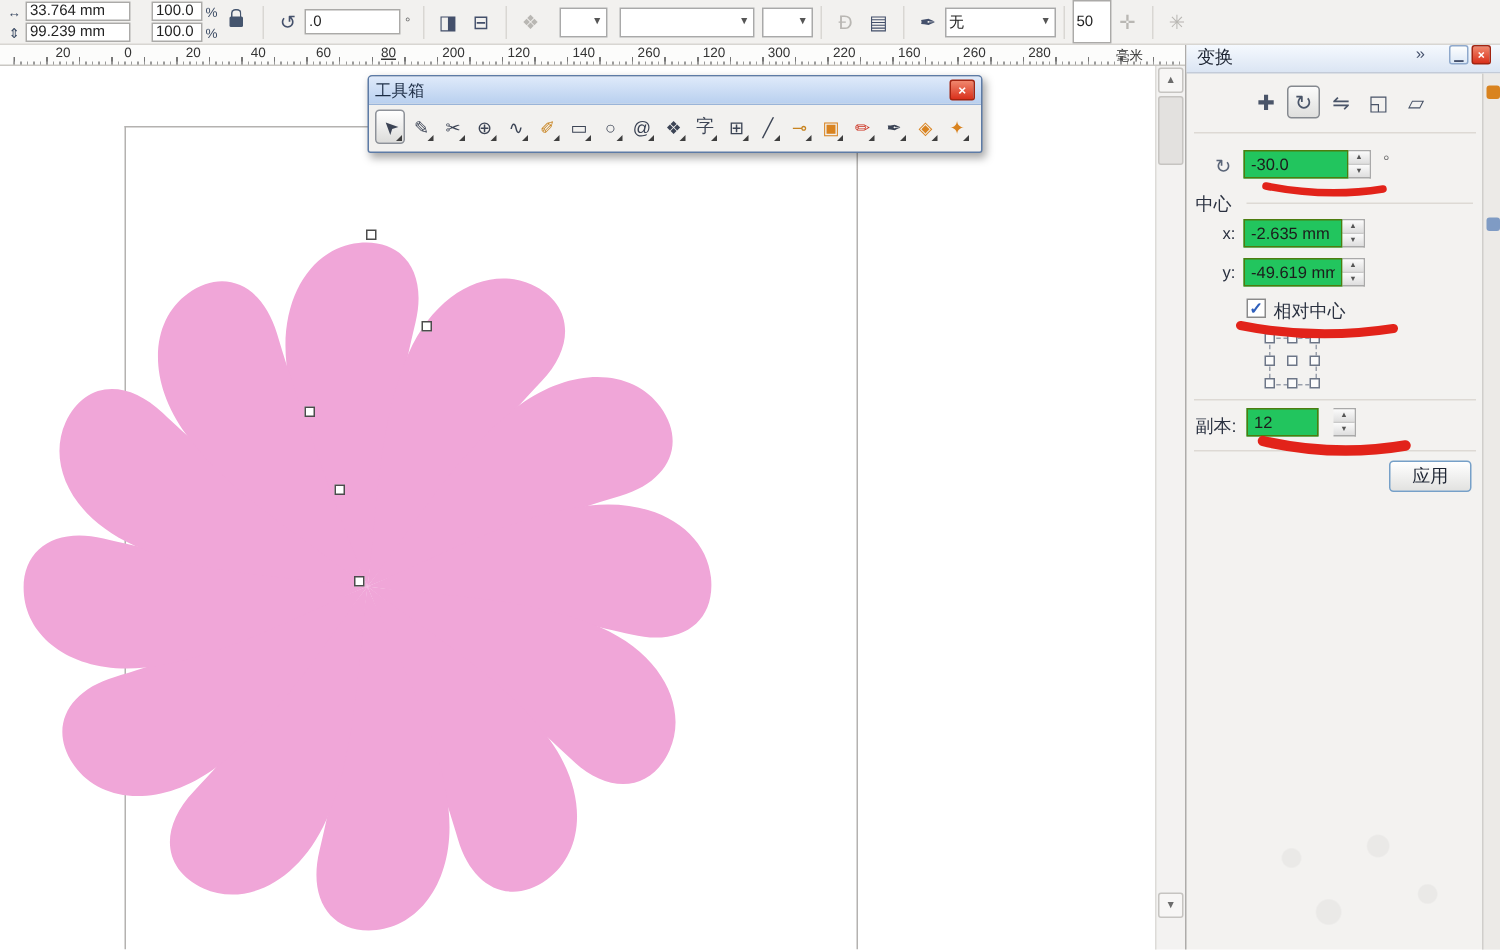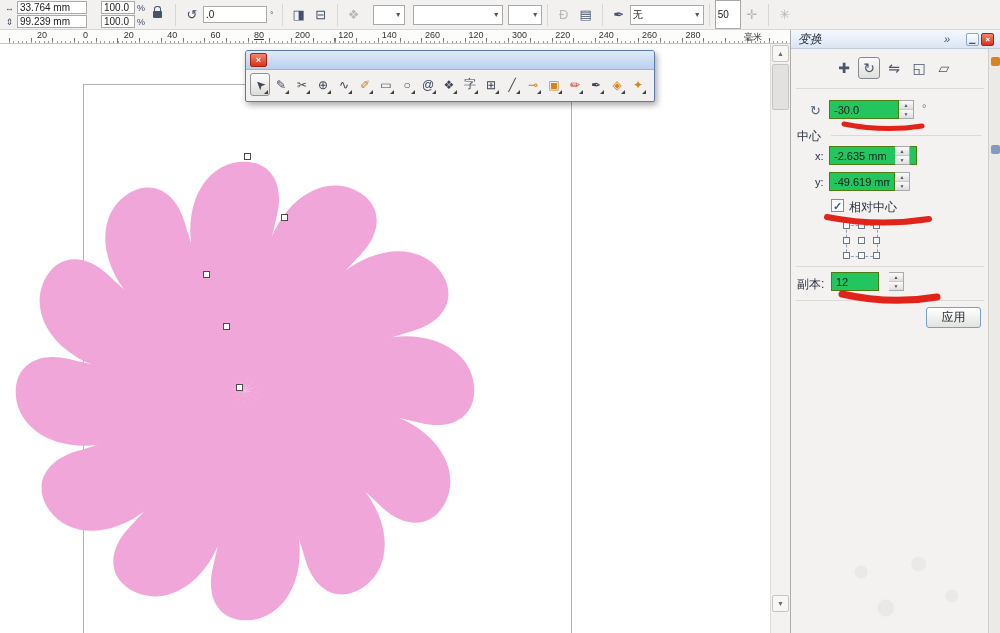--- a/index.html
+++ b/index.html
@@ -70,21 +70,21 @@
   .tool.sel { border-color:#8e9299; background:linear-gradient(#ffffff,#dcdcda); }
   .tool::after { content:""; position:absolute; right:1px; bottom:1px; border-left:4px solid transparent;
     border-bottom:4px solid #3f3f3f; }
   .tg { font-size:12px; color:#3c4455; display:inline-block; }
 
   
   #docker { left:790px; top:30px; width:210px; height:603px; background:#f3f2f0;
     border-left:1px solid #aeacaa; }
   #dheader { position:absolute; left:0; top:0; width:210px; height:19px;
     background:linear-gradient(#f5f9fe,#dbe5f3); border-bottom:1px solid #c3cbd8;
-    display:flex; align-items:center; padding:0 7px;font-style:italic; }
+    display:flex; padding:0 7px; }
   #dheader .cap { font-size:12px; color:#1e2533; flex:1; }
   #dheader .chev { font-size:11px; color:#44506b; margin-right:14px; }
   .winbtn { width:13px; height:13px; border-radius:2px; font-size:8px; line-height:11px;
     text-align:center; margin-left:2px; }
   .winmin { background:linear-gradient(#fdfefe,#dce8f6); border:1px solid #8fa9cc; color:#44506b; }
   .winclose { background:linear-gradient(#f0876d,#d9311c); border:1px solid #a22411; color:#fff; font-weight:bold; }
   #dmodes { position:absolute; left:42px; top:27px; display:flex; gap:3px; }
   .mode { width:22px; height:22px; display:flex; align-items:center; justify-content:center;
     border:1px solid transparent; border-radius:3px; font-size:14px; color:#4a5569; }
   .mode.sel { border-color:#85898f; background:linear-gradient(#fbfbfb,#dfdfdd); }
@@ -192,21 +192,21 @@
     <span class="rlabel" style="left: 172.2px;">40</span>
     <span class="rlabel" style="left: 215.6px;">60</span>
     <span class="rlabel" style="left: 259px; text-decoration: underline;">80</span>
     <span class="rlabel" style="left: 302.4px;">200</span>
     <span class="rlabel" style="left: 345.8px;">120</span>
     <span class="rlabel" style="left: 389.2px;">140</span>
     <span class="rlabel" style="left: 432.6px;">260</span>
     <span class="rlabel" style="left: 476px;">120</span>
     <span class="rlabel" style="left: 519.4px;">300</span>
     <span class="rlabel" style="left: 562.8px;">220</span>
-    <span class="rlabel" style="left: 606.2px;">240</span>
+    <span class="rlabel" style="left: 606.2px;">160</span>
     <span class="rlabel" style="left: 649.6px;">260</span>
     <span class="rlabel" style="left: 693px;">280</span>
   </div>
 
 <div id="canvas" class="abs">
   <div class="pageline" style="left:83px; top:40px; width:488px; height:1px;"></div>
   <div class="pageline" style="left:83px; top:40px; width:1px; height:549px;"></div>
   <div class="pageline" style="left:571px; top:40px; width:1px; height:549px;"></div>
 
   <svg id="flower" width="470" height="510" style="position:absolute; left:15px; top:81px;" viewBox="0 0 470 510">
@@ -235,20 +235,21 @@
 </div>
 
 <div id="vscroll" class="abs">
   <div class="sbtn" style="top:1px;">▲</div>
   <div class="sthumb"></div>
   <div class="sbtn" style="top:551px;">▼</div>
 </div>
 
 <div id="toolbox" class="abs">
   <div id="tbtitle">
+    <span class="cap">工具箱</span>
     <span class="xbtn">×</span>
   </div>
   <div id="tbtools">
       <div class="tool sel">
         <span class="tg" style="transform: rotate(-135deg);">➤</span>
       </div>
       <div class="tool">
         <span class="tg">✎</span>
       </div>
       <div class="tool">
@@ -327,21 +328,21 @@
   <div class="dspin" style="left:108px; top:70px;">
       <b>▲</b>
       <b>▼</b>
     </div>
   <span class="dsmall" style="left:131px; top:72px; color:#777;">°</span>
 
   <span class="dlabel" style="left:6px; top:98px;font-family:Liberation Serif, serif;">中心</span>
   <div class="dhr" style="left:40px; right:18px; top:105px;"></div>
 
   <span class="dsmall" style="left:24px; top:120px;">x:</span>
-  <input class="dfield" style="left: 38px; top: 116px; width: 88px;" value="-2.635 mm">
+  <input class="dfield" style="left: 38px; top: 116px; width: 66px;" value="-2.635 mm">
   <div class="dspin" style="left:104px; top:116px;">
       <b>▲</b>
       <b>▼</b>
     </div>
 
   <span class="dsmall" style="left:24px; top:146px;">y:</span>
   <input class="dfield" style="left: 38px; top: 142px; width: 66px;" value="-49.619 mm">
   <div class="dspin" style="left:104px; top:142px;">
       <b>▲</b>
       <b>▼</b>

